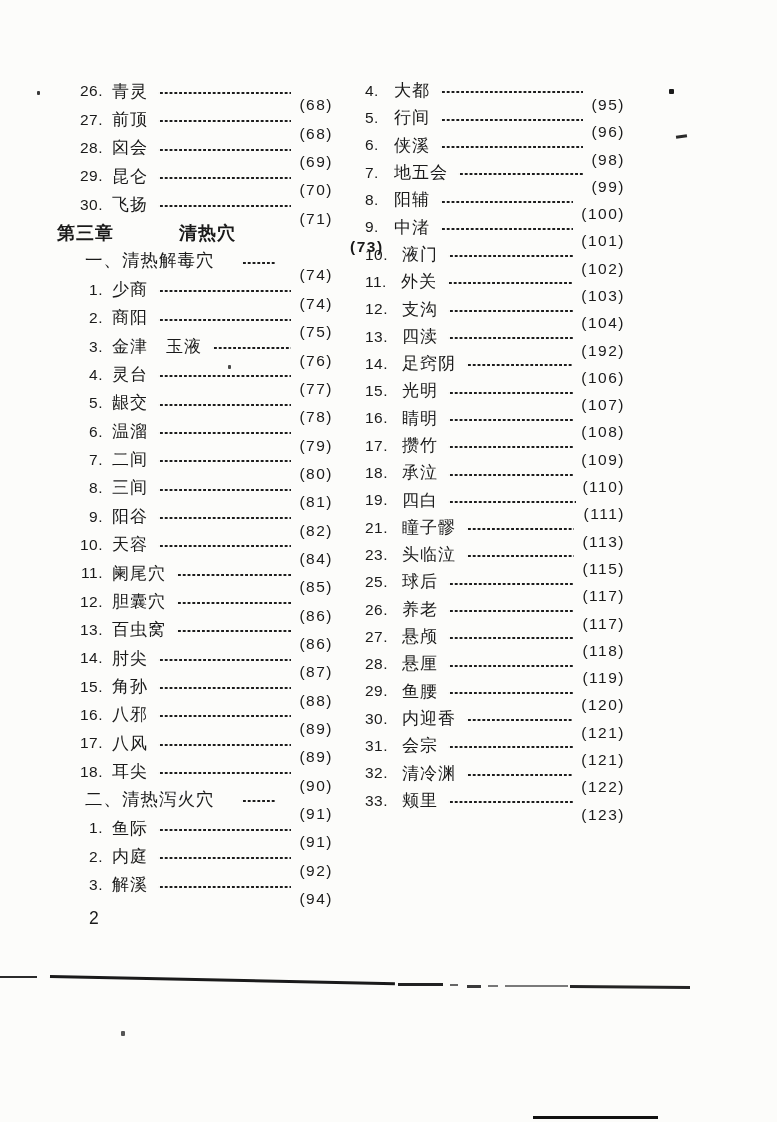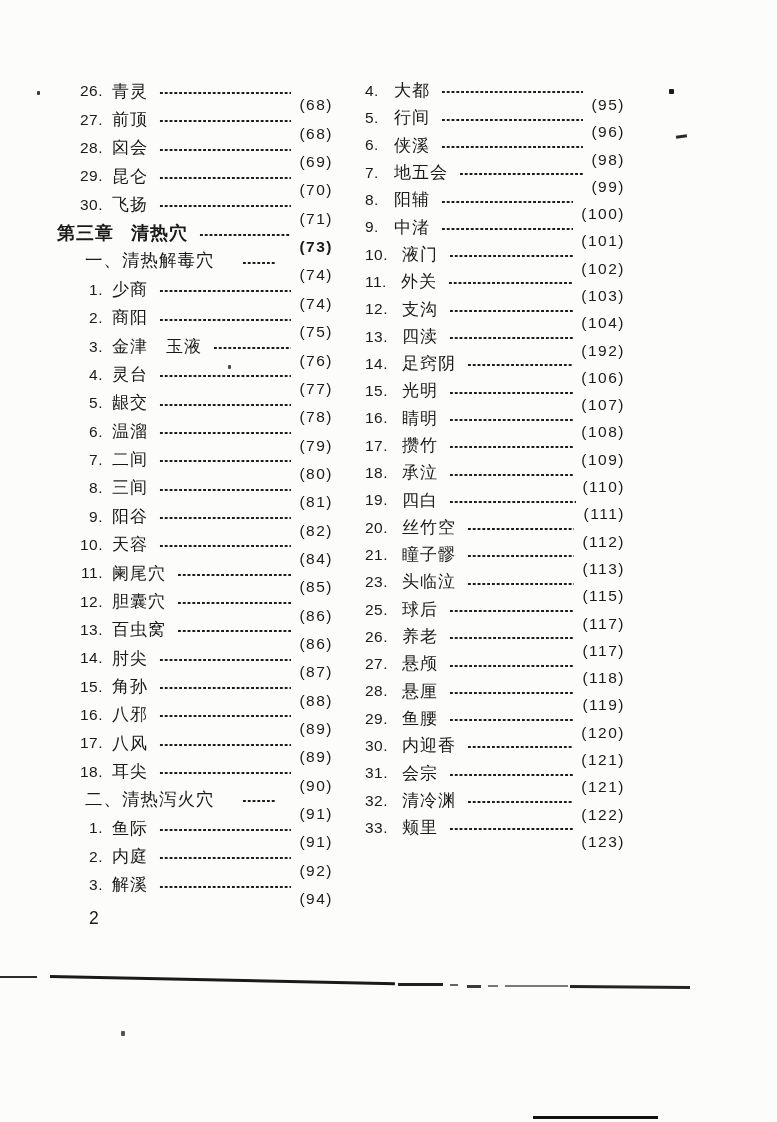--- a/index.html
+++ b/index.html
@@ -16,21 +16,21 @@
   .col-left{left:57px;width:276px;--rh:28.35px;}
   .col-right{left:363px;width:262px;--rh:27.3px;}
   .toc-row{height:var(--rh);display:flex;align-items:center;font-size:17px;line-height:1;}
   .toc-row.entry{padding-left:20px;}
   .col-right .toc-row.entry{padding-left:2px;}
   .num{flex:none;display:inline-block;width:26px;text-align:right;margin-right:9px;font-size:15.5px;letter-spacing:.5px;}
   .col-right .num{width:auto;min-width:15px;text-align:left;margin-right:14px;}
   .title{flex:none;letter-spacing:1px;}
   .toc-row.section{padding-left:28px;gap:16px;}
   .sec-title{flex:none;font-size:17.5px;letter-spacing:1px;}
-  .toc-row.chapter{font-weight:bold;font-size:18px;}
+  .toc-row.chapter{font-weight:bold;font-size:18px;gap:48px;}
   .chap-num{flex:none;margin-right:17px;letter-spacing:1px;}
   .chap-title{flex:none;letter-spacing:1px;}
   .leader{
     flex:1 1 auto;height:1em;margin:2px 8px 0 10px;
     background-image:radial-gradient(circle,#1c1c1c 1.15px,transparent 1.45px);
     background-size:4.8px 8px;background-repeat:repeat-x;background-position:1px 58%;
   }
   .pageno{flex:none;font-size:15.5px;letter-spacing:1.5px;margin-top:28px;}
   .footer-num{position:absolute;left:89px;top:908px;font-size:17.5px;}
   .artifact{position:absolute;background:#1a1a1a;}
@@ -307,26 +307,20 @@
         <span class="leader"></span>
         <span class="pageno">(110)</span>
       </div>
       <div class="toc-row entry">
         <span class="num">19.</span>
         <span class="title">四白</span>
         <span class="leader"></span>
         <span class="pageno">(111)</span>
       </div>
       <div class="toc-row entry">
-        <span class="num">20.</span>
-        <span class="title">丝竹空</span>
-        <span class="leader"></span>
-        <span class="pageno">(112)</span>
-      </div>
-      <div class="toc-row entry">
         <span class="num">21.</span>
         <span class="title">瞳子髎</span>
         <span class="leader"></span>
         <span class="pageno">(113)</span>
       </div>
       <div class="toc-row entry">
         <span class="num">23.</span>
         <span class="title">头临泣</span>
         <span class="leader"></span>
         <span class="pageno">(115)</span>

